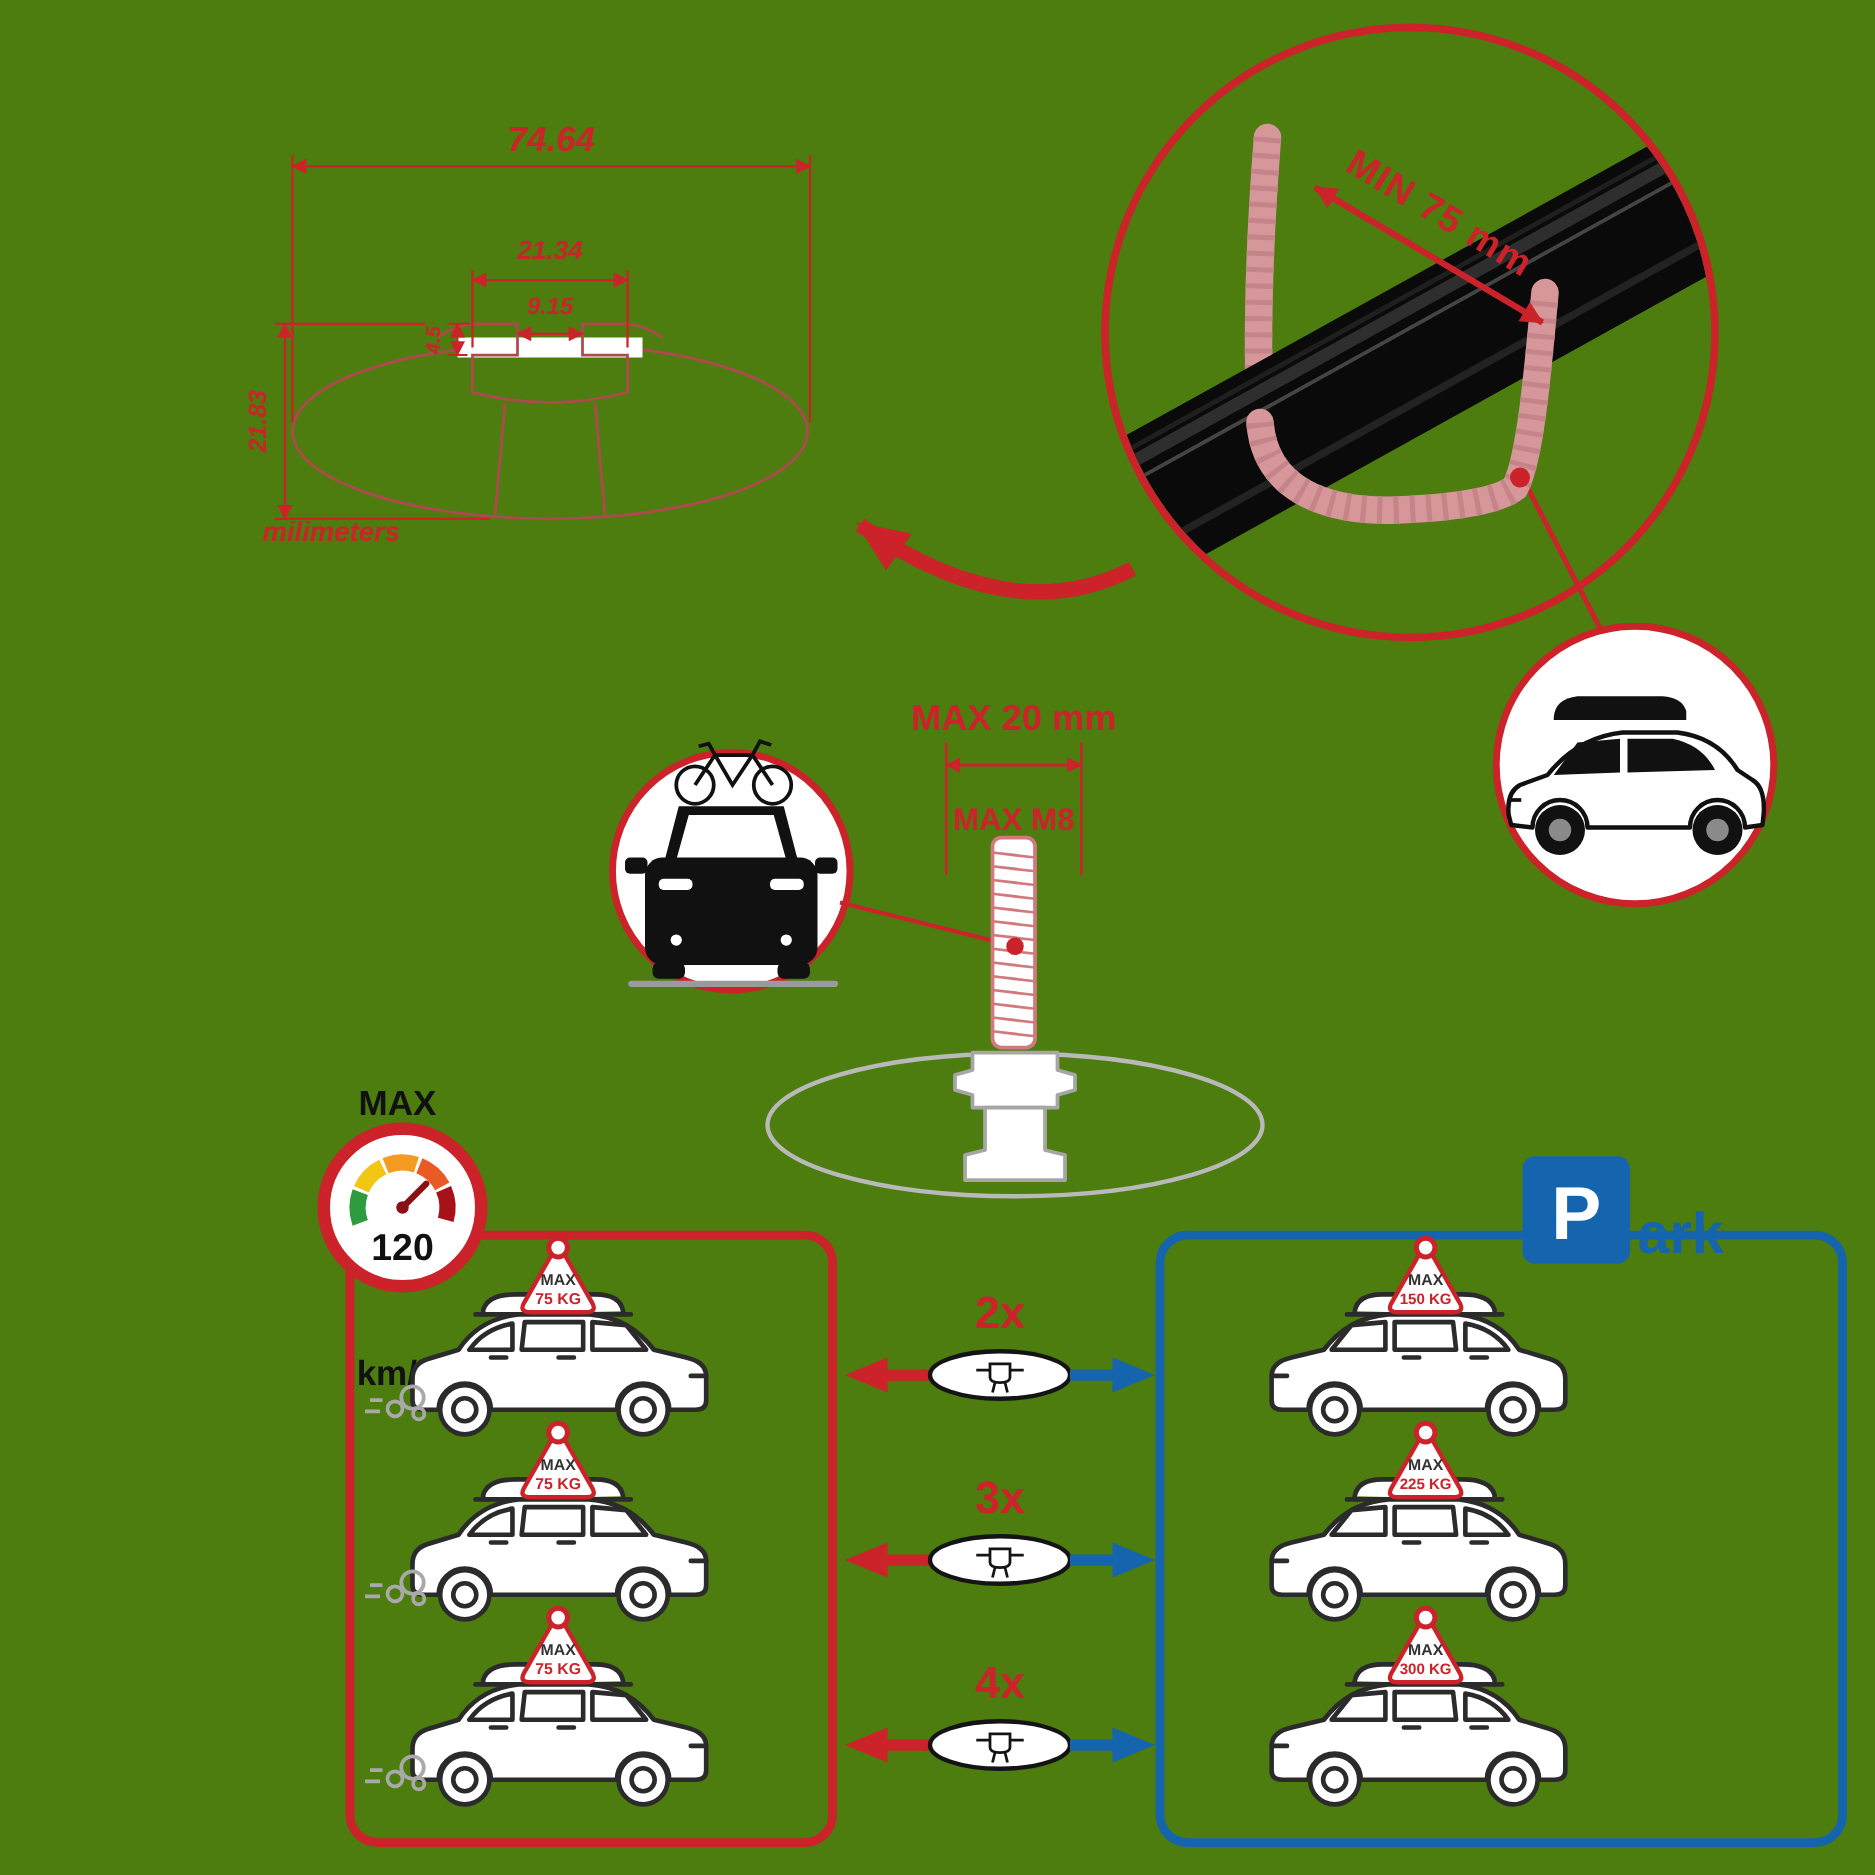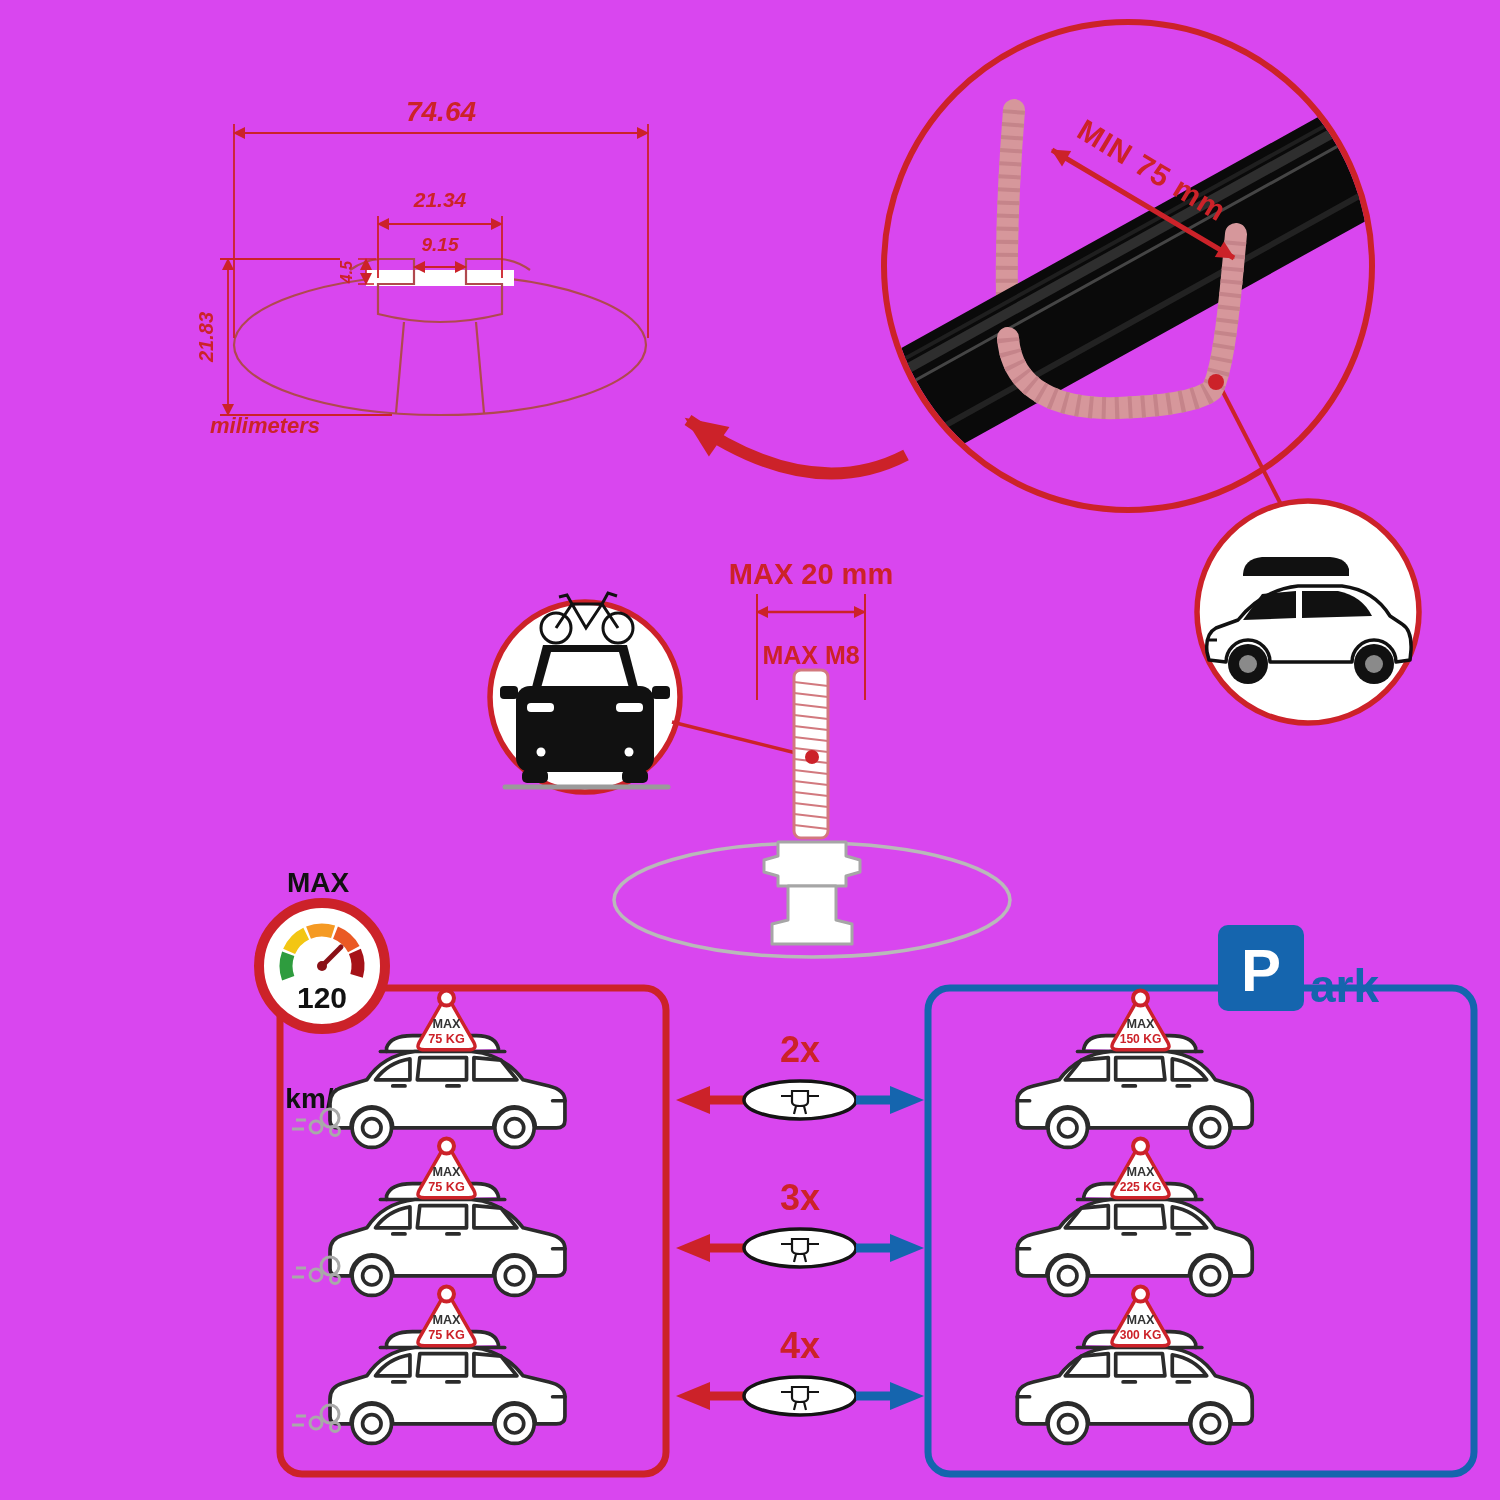--- a/index.html
+++ b/index.html
@@ -1,16 +1,16 @@
 <!DOCTYPE html>
 <html><head>
 <meta charset="utf-8">
 <style>
   html,body{margin:0;padding:0;background:#fff;}
-  .canvas{position:relative;width:1500px;height:1500px;background:#d946ef;overflow:hidden;
+  .canvas{position:relative;width:1500px;height:1500px;background:#4d7c0f;overflow:hidden;
           font-family:"Liberation Sans",sans-serif;}
   svg{position:absolute;left:0;top:0;}
   text{font-family:"Liberation Sans",sans-serif;}
   .dim{fill:#cc2229;font-style:italic;font-weight:bold;}
   .redlbl{fill:#cc2229;font-weight:bold;}
   .blk{fill:#111;font-weight:bold;}
 </style>
 </head>
 <body>
 

